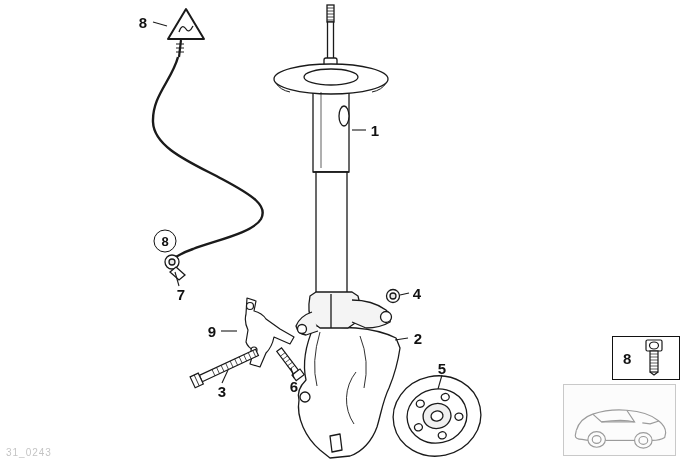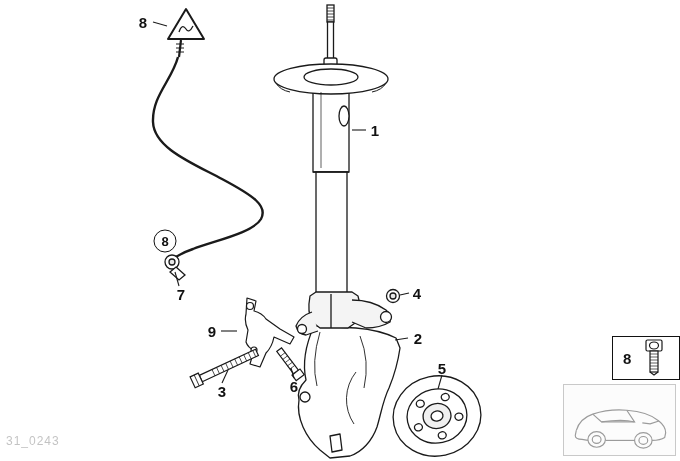--- a/index.html
+++ b/index.html
@@ -21,21 +21,21 @@
     border:1.4px solid #111; background:#fff;
     display:flex; align-items:center; justify-content:space-evenly;
   }
   .inset-box .callout { position:static; transform:none; }
   .car-box {
     position:absolute; left:563px; top:384px; width:113px; height:72px;
     border:1px solid #c9c9c9; background:#fcfcfc;
     display:flex; align-items:center; justify-content:center;
   }
   .diagram-code {
-    position:absolute; left:6px; bottom:13px; font-size:12px; color:#b5b5b5;
+    position:absolute; left:6px; bottom:3px; font-size:10px; color:#b5b5b5;
     letter-spacing:1px; opacity:.8;text-align:center;
   }
 </style>
 </head>
 <body>
 
 <div class="canvas">
 
   <svg class="art" width="680" height="461" viewBox="0 0 680 461">
 

